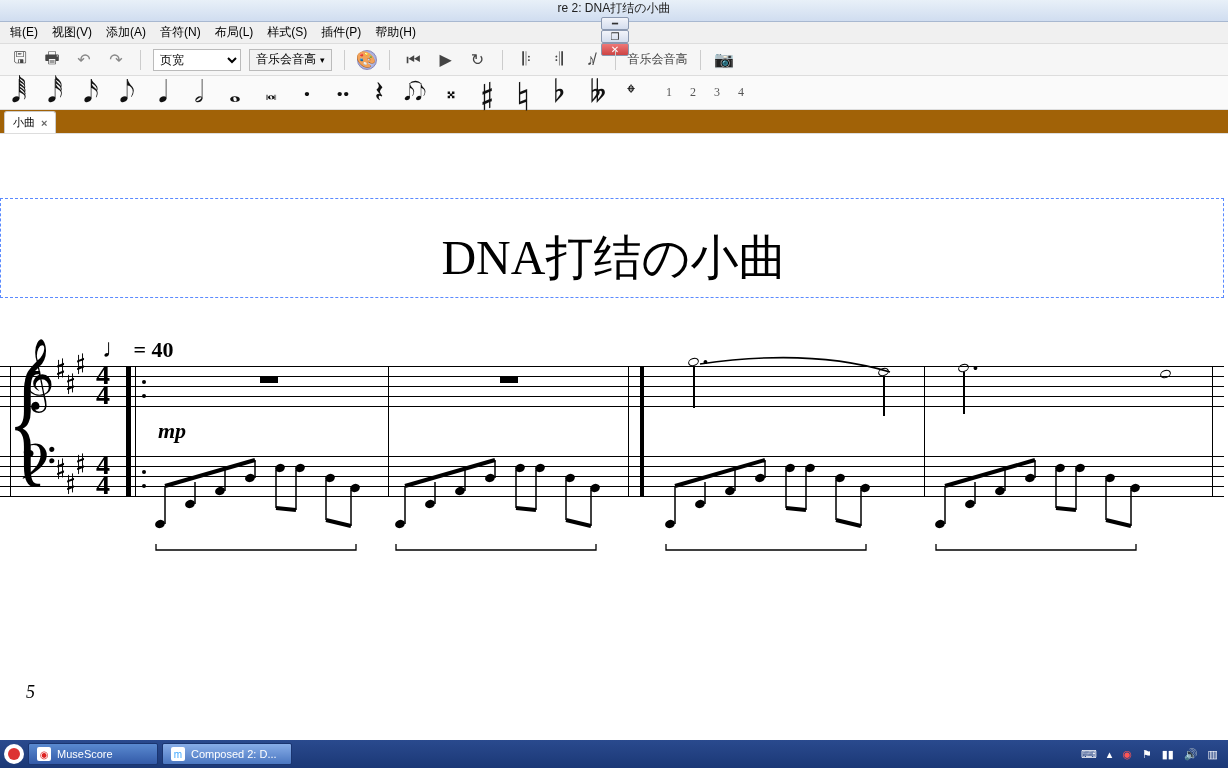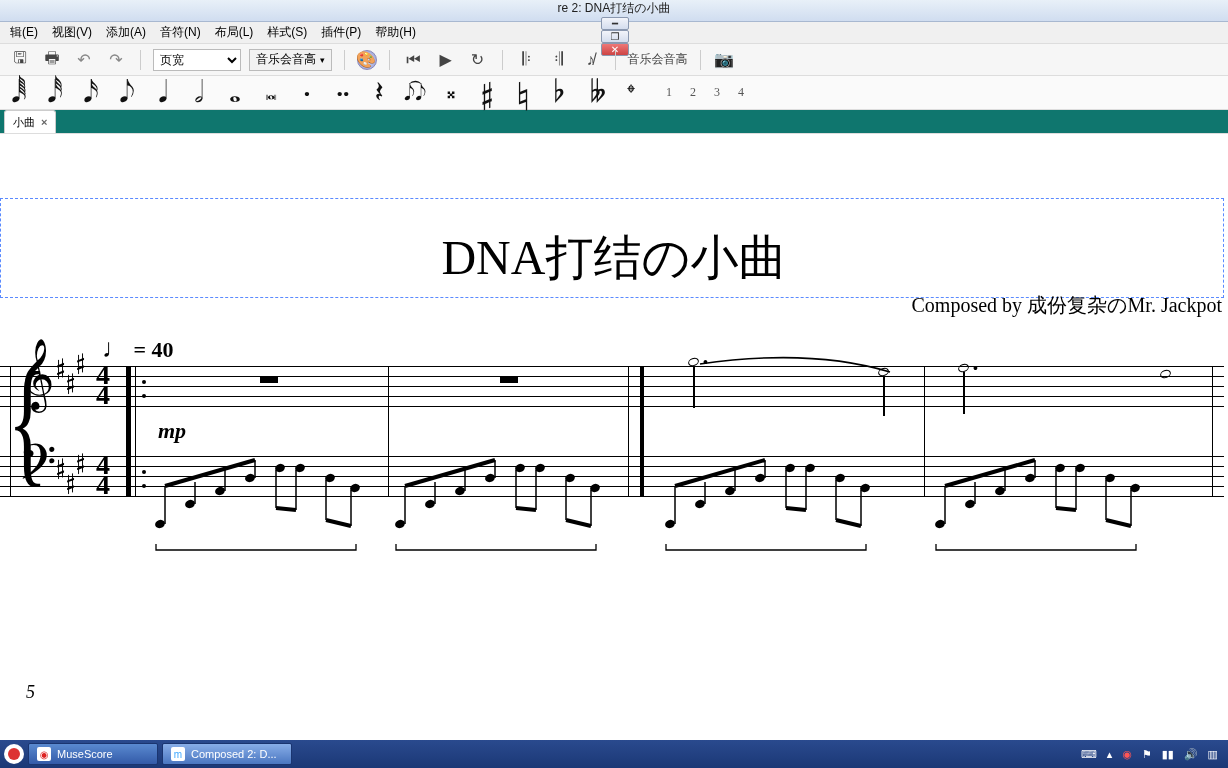--- a/index.html
+++ b/index.html
@@ -12,21 +12,21 @@
 .menubar span { padding: 2px 6px; cursor: default; }
 .toolbar { height: 32px; background: #f6f6f6; border-bottom: 1px solid #ddd; display: flex; align-items: center; padding: 0 8px; gap: 8px; }
 .toolbar .sep { width: 1px; height: 20px; background: #ccc; margin: 0 4px; }
 .tbtn { width: 24px; height: 24px; display: inline-flex; align-items: center; justify-content: center; cursor: default; font-size: 16px; color: #444; }
 .tsel { height: 22px; font-size: 12px; border: 1px solid #bbb; background: #fff; padding: 0 2px; }
 .tsegbtn { height: 22px; border: 1px solid #bbb; background: #f2f2f2; padding: 0 6px; font-size: 12px; display: inline-flex; align-items: center; gap: 4px; }
 .tlabel { color: #444; }
 .palette { height: 34px; background: #fafafa; border-bottom: 1px solid #ddd; display: flex; align-items: center; padding: 0 8px; gap: 14px; font-family: "Bravura", "FreeSerif", serif; font-size: 30px; color: #111; }
 .palette .pglyph { width: 22px; text-align: center; height: 30px; line-height: 30px; cursor: default; }
 .palette .nums { display: flex; gap: 18px; font-size: 12px; color: #555; font-family: Tahoma; margin-left: 10px; }
-.tabstrip { height: 24px; background: #0f766e; border-bottom: 1px solid #ddd; display: flex; padding: 0 4px; }
+.tabstrip { height: 24px; background: #a16207; border-bottom: 1px solid #ddd; display: flex; align-items: flex-end; padding: 0 4px; }
 .doctab { padding: 3px 8px; background: #fff; border: 1px solid #ccc; border-bottom: none; border-radius: 3px 3px 0 0; font-size: 11px; display: inline-flex; align-items: center; gap: 6px; }
 .doctab .x { color: #666; font-weight: bold; cursor: default; }
 .canvas { position: relative; background: #fff; height: 606px; overflow: hidden; }
 .scoretitle { position: absolute; left: 50%; top: 92px; transform: translateX(-50%); font-family: Liberation Serif, serif; font-size: 48px; }
 .composer { position: absolute; right: 6px; top: 158px; font-family: "Times New Roman", serif; font-size: 20px; }
 .tempo { position: absolute; left: 102px; top: 200px; font-family: "Times New Roman", serif; font-size: 22px; font-weight: bold; }
 .measno { position: absolute; left: 26px; top: 548px; font-family: "Times New Roman", serif; font-size: 18px; font-style: italic; }
 .dynamic { position: absolute; left: 158px; top: 284px; font-family: "Times New Roman", serif; font-style: italic; font-weight: bold; font-size: 22px; }
 .page-outline { position: absolute; left: 0; right: 4px; top: 64px; height: 100px; border: 1px dashed #5a8aff; pointer-events: none; }
 .sysbox { position: absolute; left: 0; right: 4px; top: 232px; height: 172px; }
@@ -139,21 +139,20 @@
 <div class="tabstrip">
   <div class="doctab">
     <span>小曲</span>
     <span class="x">×</span>
   </div>
 </div>
 
 <div class="canvas">
   <div class="page-outline"></div>
   <div class="scoretitle">DNA打结の小曲</div>
-  <div class="composer">Composed by 成份复杂のMr. Jackpot</div>
   <div class="tempo">
     <span style="font-size:26px">♩</span><span> = 40</span>
   </div>
   <div class="dynamic">mp</div>
   <div class="measno">5</div>
 
   <div class="sysbox">
     <div class="brace">{</div>
 
     <div class="staff" style="top:0;height:40px">

